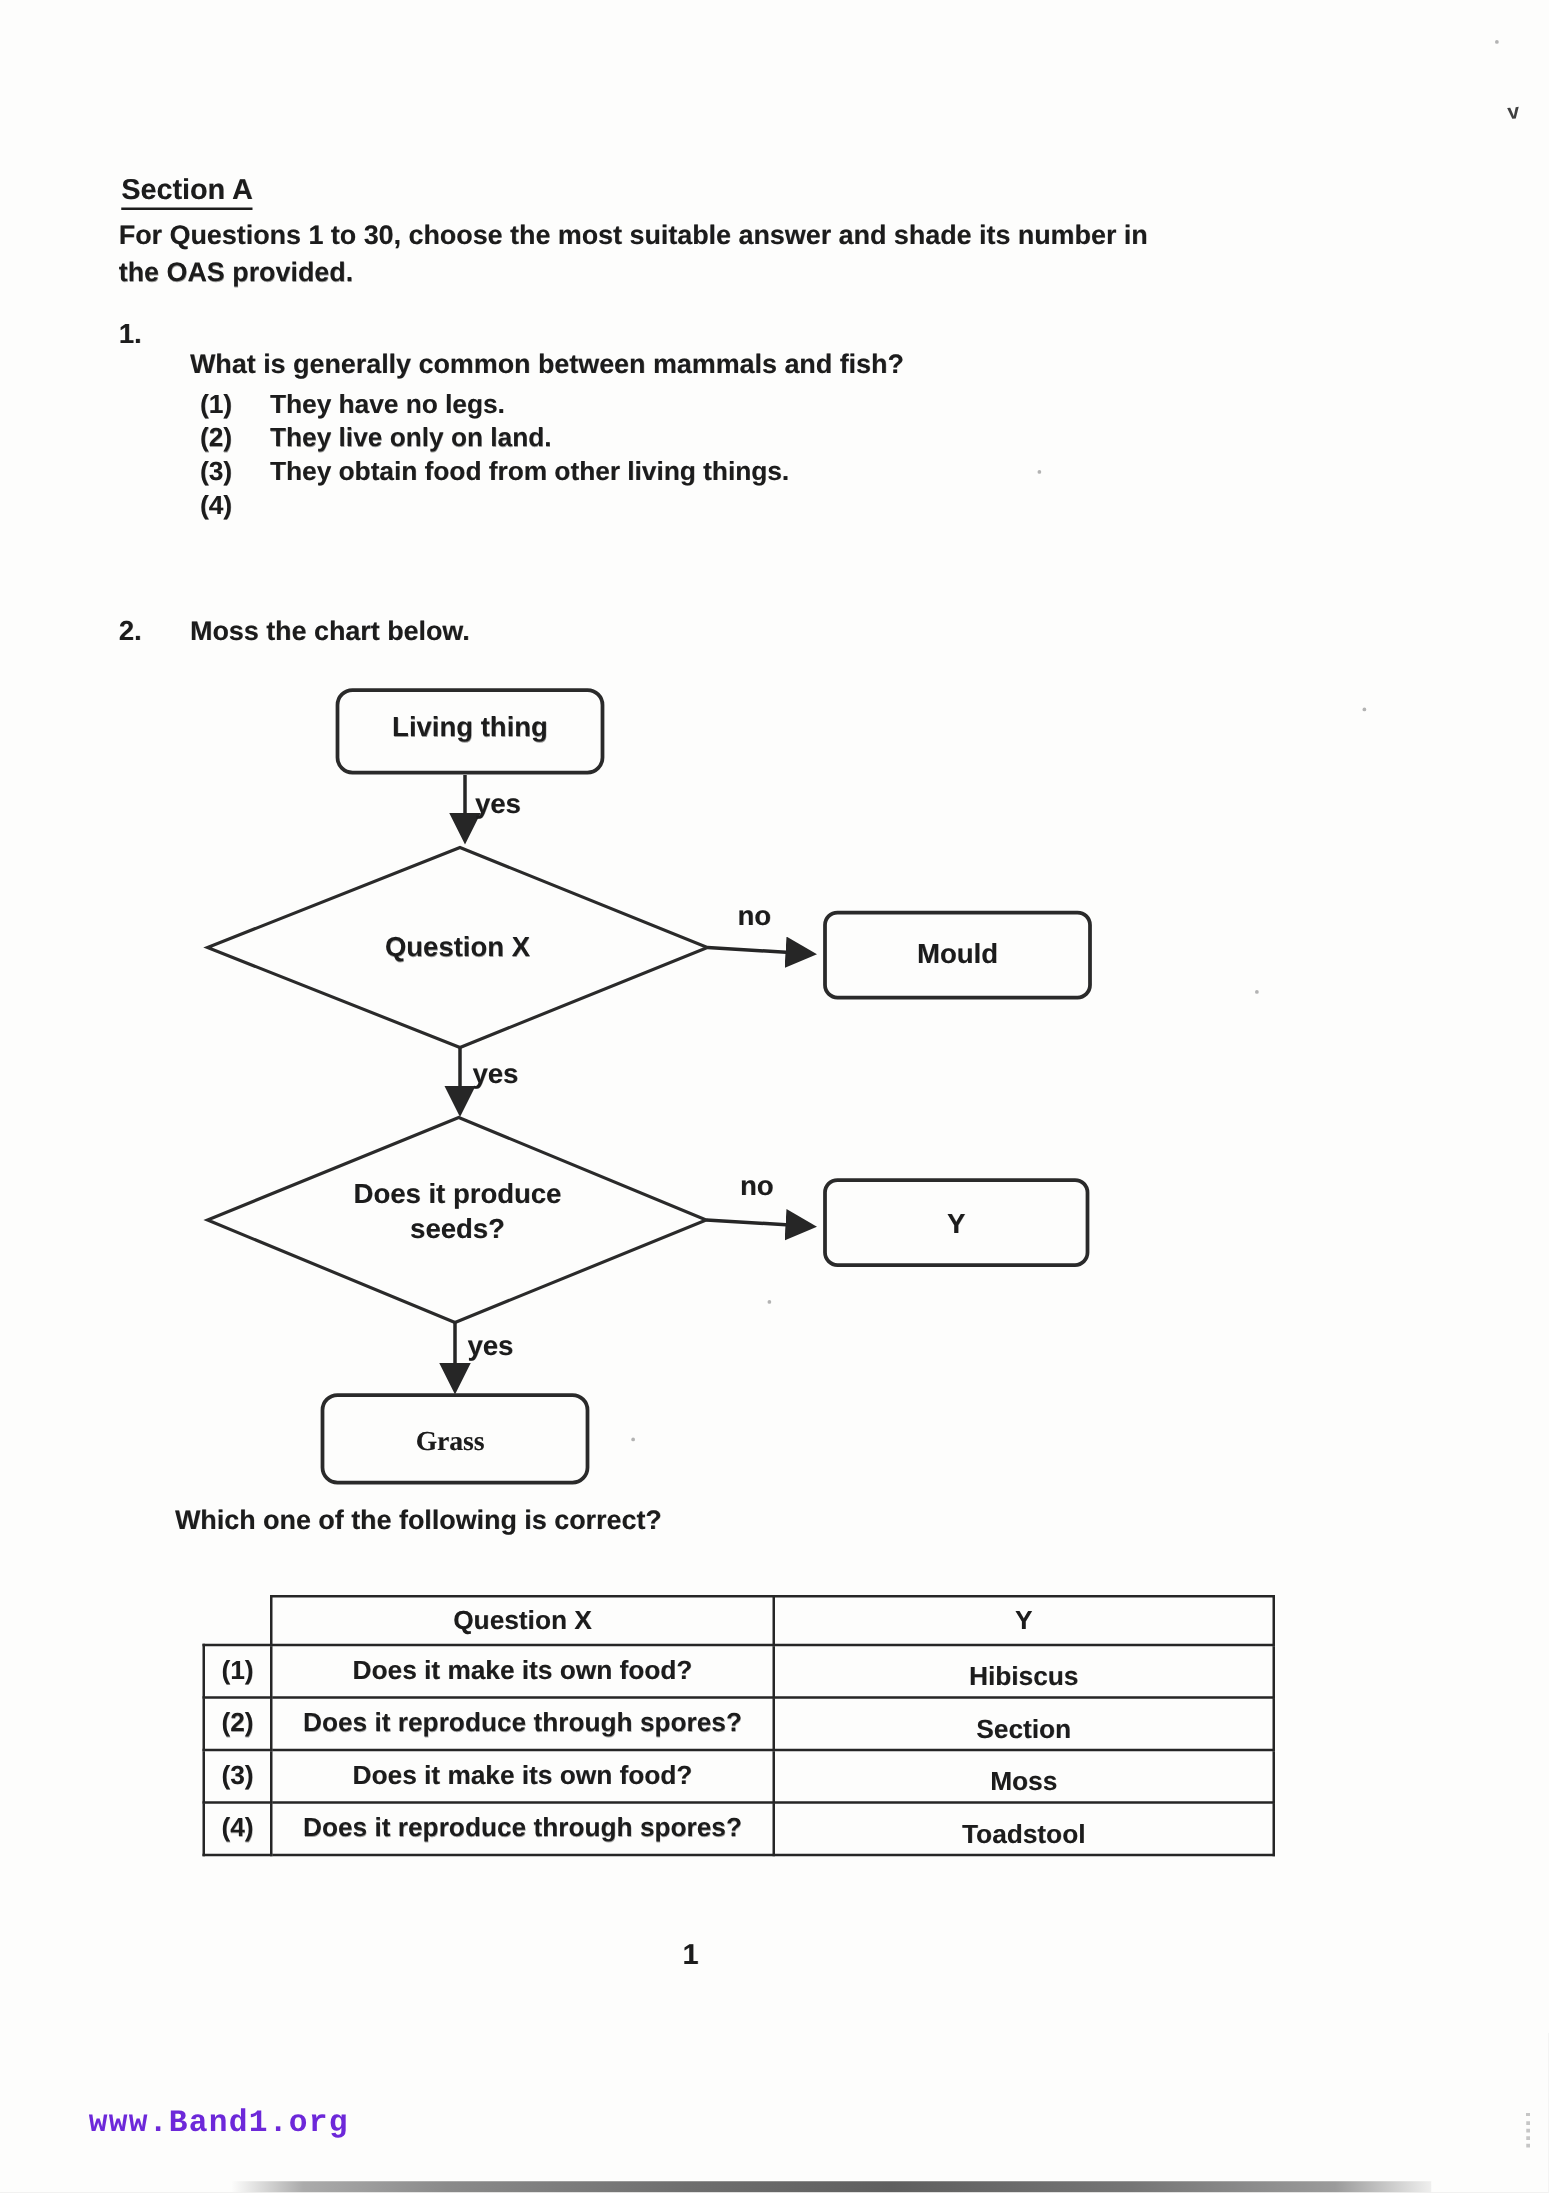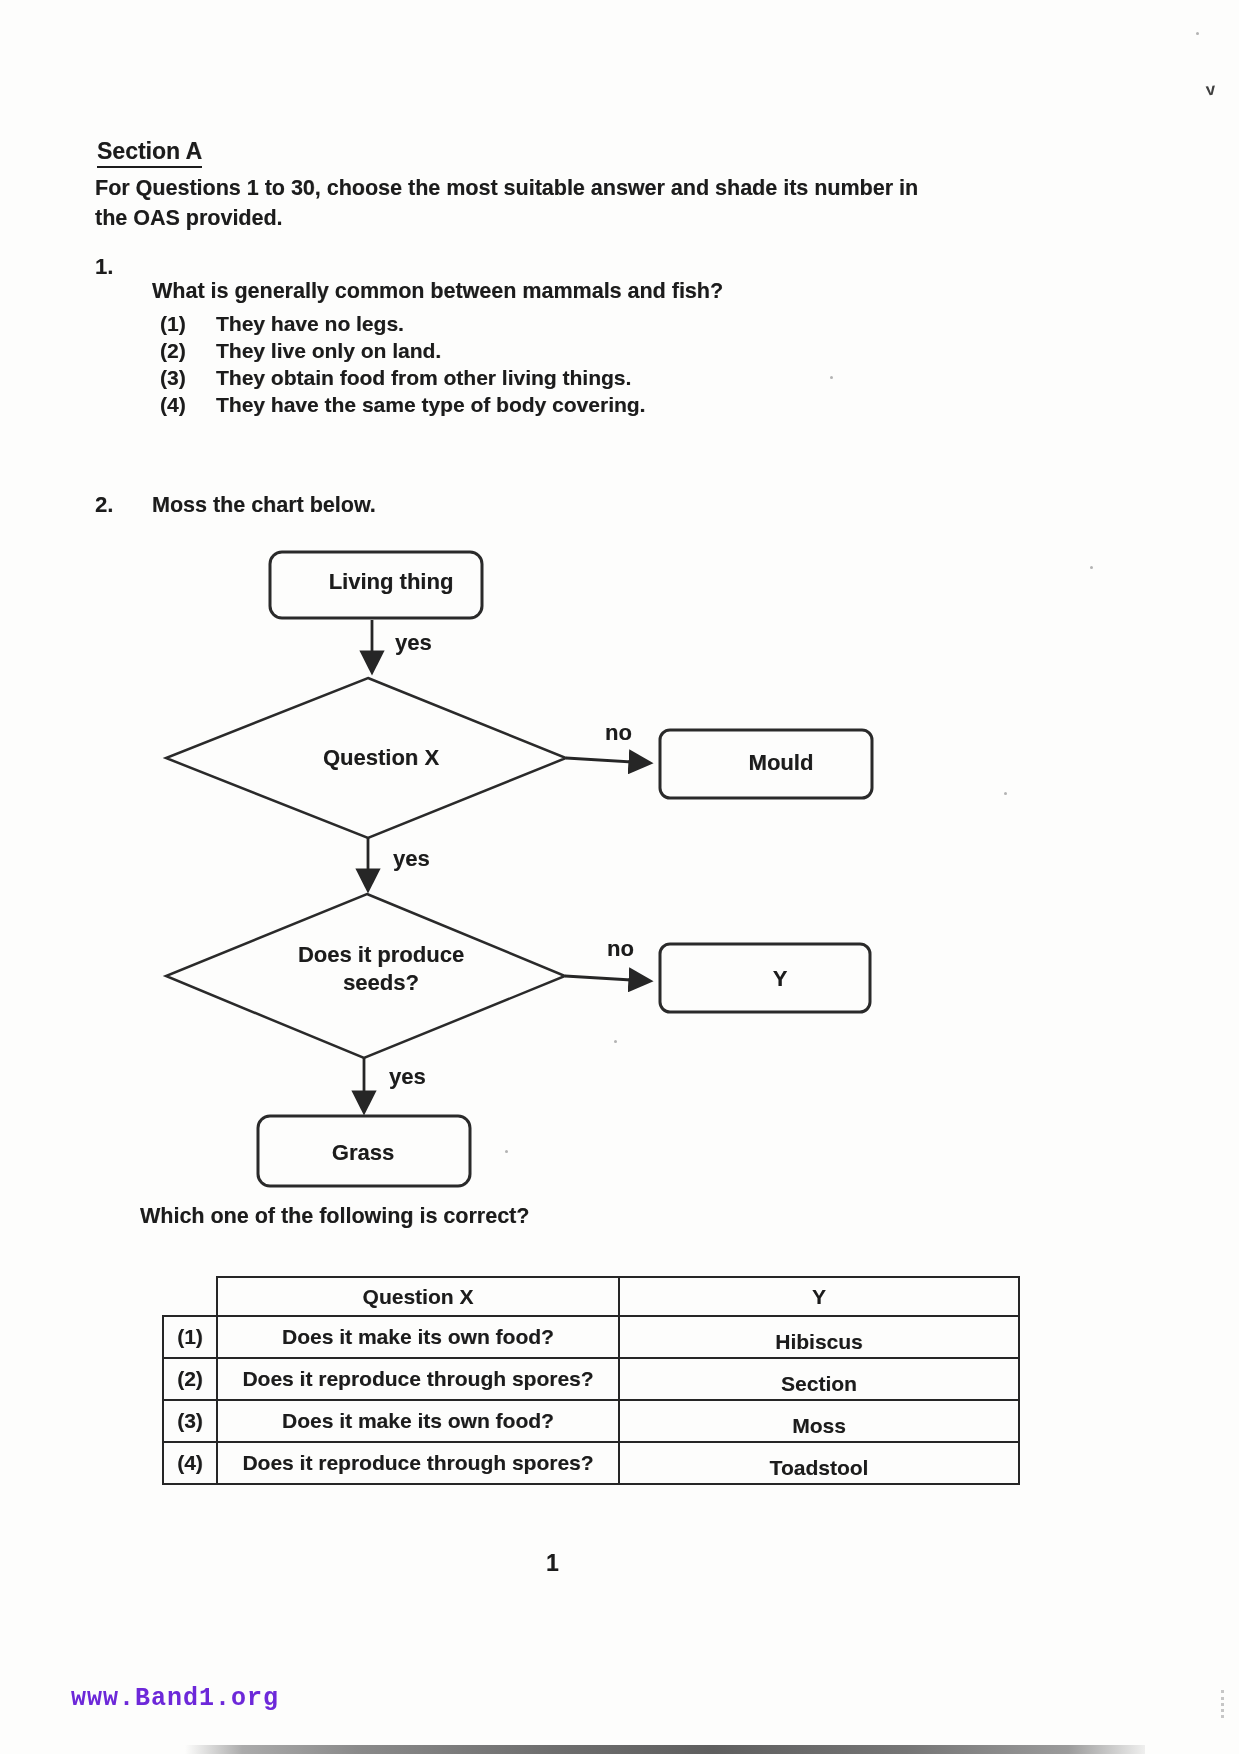--- a/index.html
+++ b/index.html
@@ -30,33 +30,33 @@
   .q1-num{left:95px;top:254px;font-size:22px;}
   .q1-text{left:152px;top:255px;font-size:21.5px;margin-top:24px;}
   .options{left:160px;top:312px;}
   .opt-row{display:flex;height:27px;align-items:flex-start;}
   .opt-label{width:56px;font-size:21px;}
   .opt-text{font-size:21px;}
   .q2-num{left:95px;top:492px;font-size:22px;}
   .q2-text{left:152px;top:493px;font-size:21.5px;}
 
   .flowchart-svg{left:0;top:0;pointer-events:none;}
-  .fc-label{font-size:22px;text-align:center;margin-left:15px;}
+  .fc-label{font-size:22px;text-align:center;}
   .lbl-living{left:270px;top:569px;width:212px;}
   .lbl-yes1{left:380px;top:630px;text-align:left;}
   .lbl-qx{left:266px;top:745px;width:200px;}
   .lbl-no1{left:590px;top:720px;text-align:left;}
   .lbl-mould{left:660px;top:750px;width:212px;}
   .lbl-yes2{left:378px;top:846px;text-align:left;}
   .lbl-d2a{left:246px;top:942px;width:240px;}
   .lbl-d2b{left:246px;top:970px;width:240px;}
   .lbl-no2{left:592px;top:936px;text-align:left;}
   .lbl-y{left:660px;top:966px;width:210px;}
   .lbl-yes3{left:374px;top:1064px;text-align:left;}
-  .lbl-grass{left:242px;top:1140px;width:212px;}
+  .lbl-grass{left:254px;top:1140px;width:212px;font-family:Liberation Serif, serif;}
 
   .which-text{left:140px;top:1204px;font-size:21.5px;}
 
   .answer-table{
     left:162px;top:1276px;
     border-collapse:collapse;
     table-layout:fixed;
     font-family:"Liberation Sans", sans-serif;
   }
   .answer-table td,.answer-table th{
@@ -125,21 +125,20 @@
     <div class="opt-row">
       <span class="ink opt-label">(2)</span>
       <span class="ink opt-text">They live only on land.</span>
     </div>
     <div class="opt-row">
       <span class="ink opt-label">(3)</span>
       <span class="ink opt-text">They obtain food from other living things.</span>
     </div>
     <div class="opt-row">
       <span class="ink opt-label">(4)</span>
-      <span class="ink opt-text">They have the same type of body covering.</span>
     </div>
   </div>
 
   <div class="abs ink q2-num">2.</div>
   <div class="abs ink q2-text">Moss the chart below.</div>
 
   <svg class="abs flowchart-svg" width="1239" height="1754" viewBox="0 0 1239 1754" fill="none">
     <defs>
       <marker id="arrow" markerWidth="9" markerHeight="9" refX="7" refY="4.5" orient="auto">
         <path d="M0,0 L9,4.5 L0,9 Z" fill="#262626"></path>

